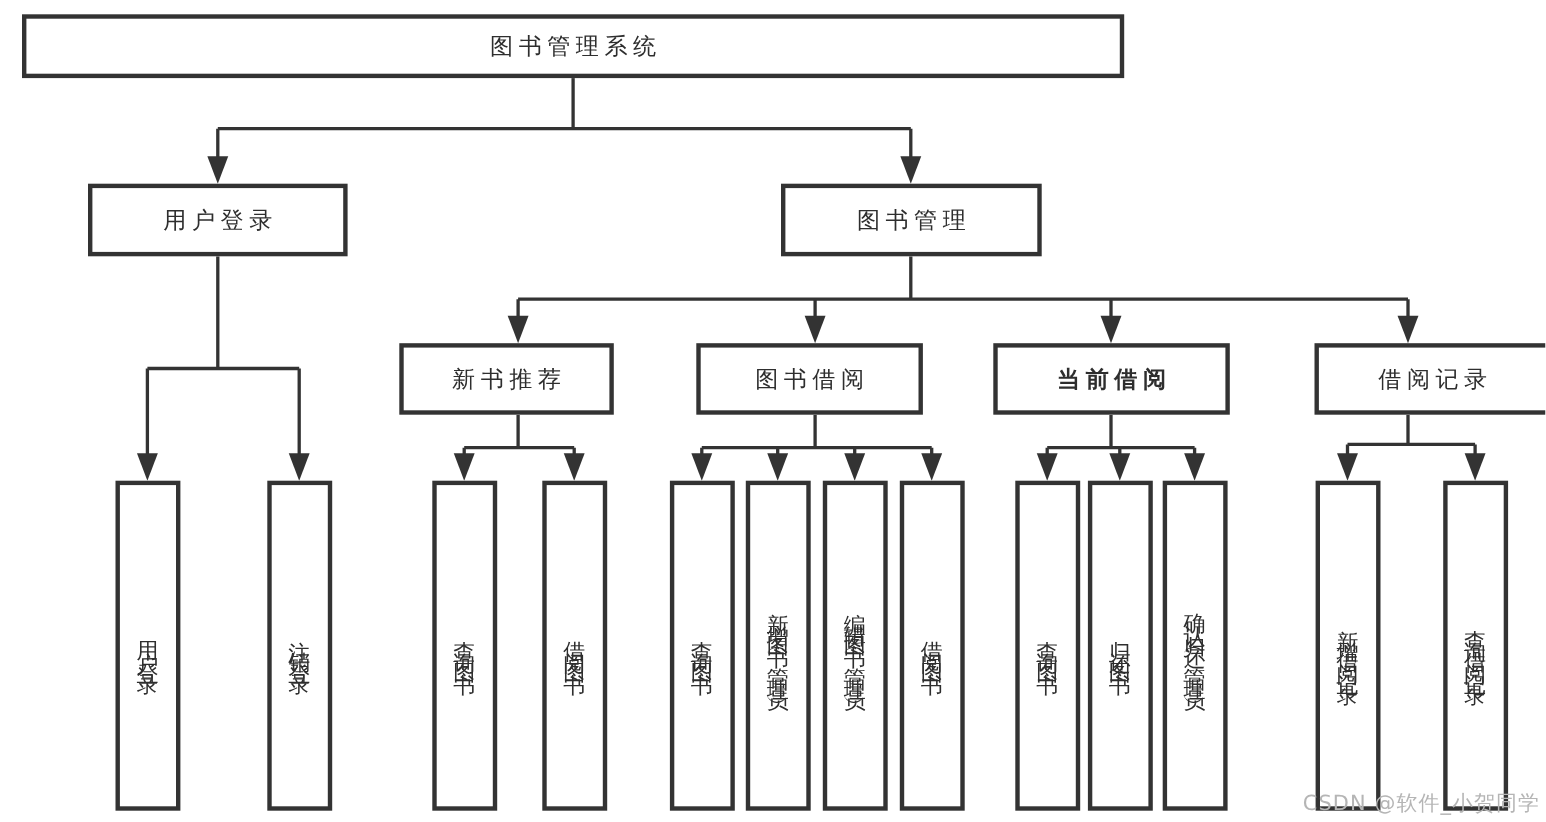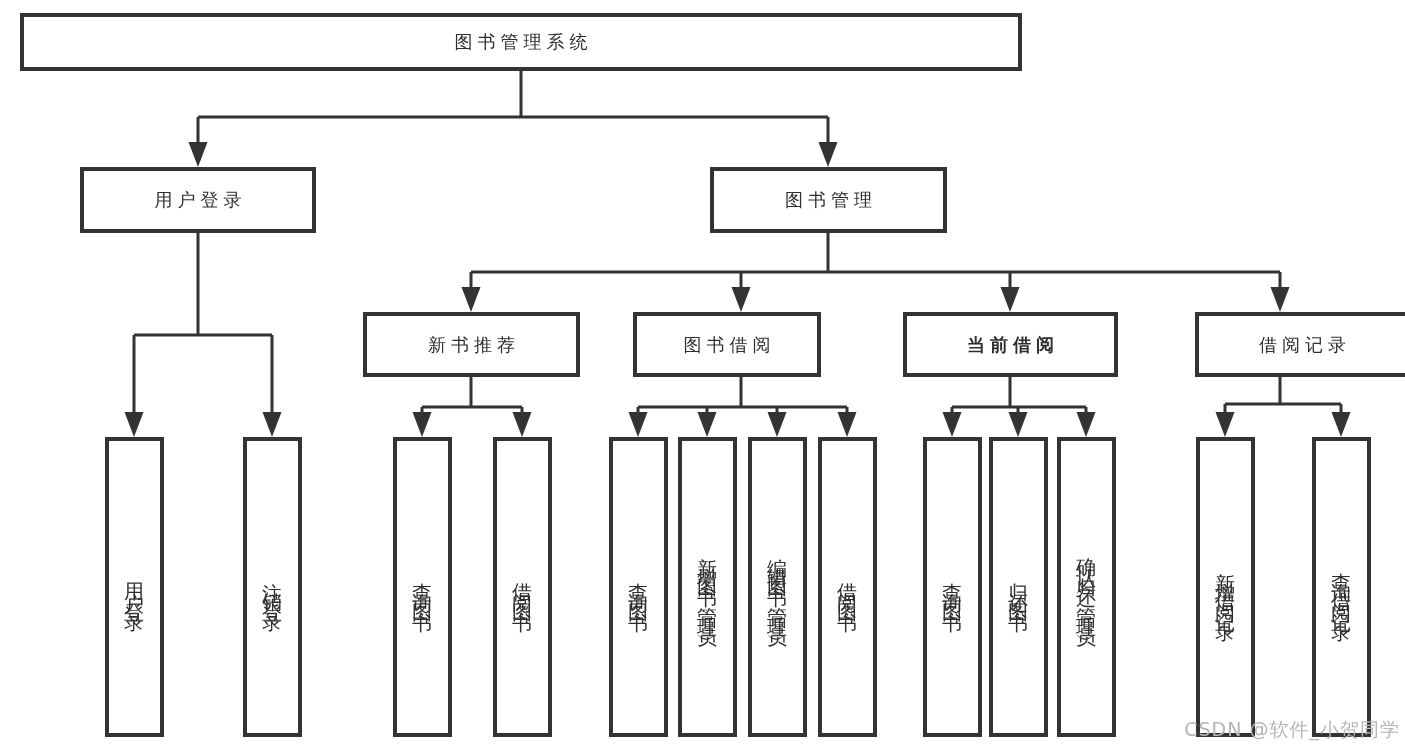--- a/index.html
+++ b/index.html
@@ -15,21 +15,21 @@
   .box {
     position: absolute;
     box-sizing: border-box;
     border: 4px solid #333333;
     background: #ffffff;
     display: flex;
     align-items: center;
     justify-content: center;
   }
   .hlabel {
-    font-size: 18px;
+    font-size: 21px;
     letter-spacing: 5px;
     margin-right: -5px;
     color: #2e2e2e;
     white-space: nowrap;
   }
   .leaf { top: 437px; width: 59px; height: 300px; }
   .vlabel {
     writing-mode: vertical-rl;
     text-orientation: mixed;
     font-size: 20px;
@@ -87,24 +87,24 @@
     <span class="hlabel">图书管理系统</span>
   </div>
 
   <div class="box" style="left:80px; top:167px; width:236px; height:66px;">
     <span class="hlabel">用户登录</span>
   </div>
   <div class="box" style="left:710px; top:167px; width:237px; height:66px;text-align:center;">
     <span class="hlabel">图书管理</span>
   </div>
 
-  <div class="box" style="left:363px; top:312px; width:217px; height:65px;">
+  <div class="box" style="left:363px; top:312px; width:195px; height:65px;">
     <span class="hlabel">新书推荐</span>
   </div>
-  <div class="box" style="left:633px; top:312px; width:188px; height:65px;">
+  <div class="box" style="left:633px; top:312px; width:206px; height:65px;">
     <span class="hlabel">图书借阅</span>
   </div>
   <div class="box" style="left:903px; top:312px; width:215px; height:65px;font-weight:bold;">
     <span class="hlabel">当前借阅</span>
   </div>
   <div class="box" style="left:1195px; top:312px; width:215px; height:65px;">
     <span class="hlabel">借阅记录</span>
   </div>
 
   <div class="box leaf" style="left:105px;">

